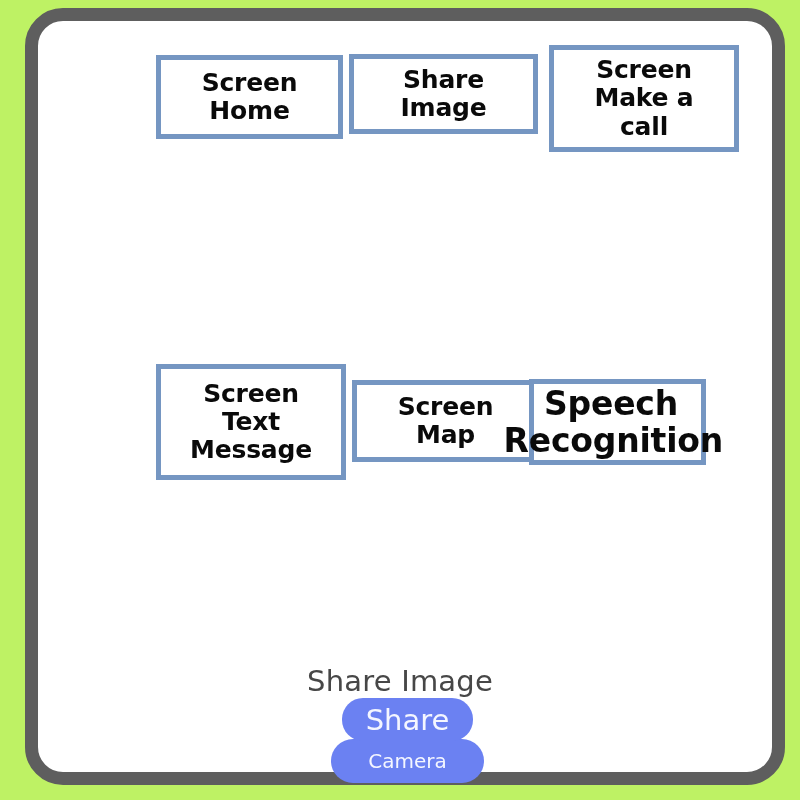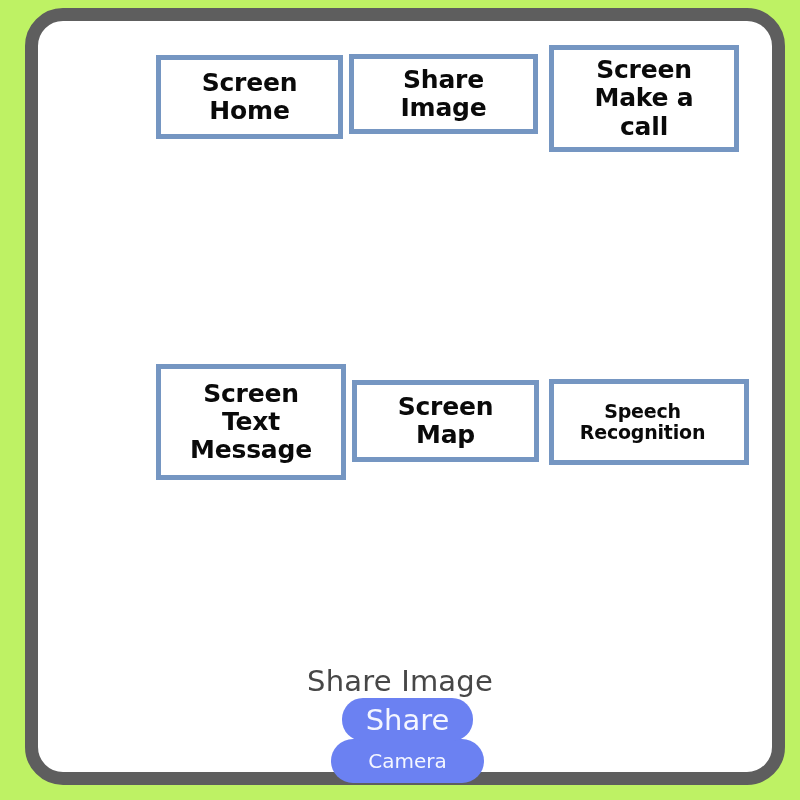--- a/index.html
+++ b/index.html
@@ -65,21 +65,21 @@
   }
 
   
   #node-screen-home      { left: 118px; top: 34px;  width: 187px; height: 84px;  font-size: 25px; z-index: 3; }
   #node-share-image      { left: 311px; top: 33px;  width: 189px; height: 80px;  font-size: 25px; z-index: 2; }
   #node-make-a-call      { left: 511px; top: 24px;  width: 190px; height: 107px; font-size: 25px; z-index: 4; }
 
   
   #node-text-message     { left: 118px; top: 343px; width: 190px; height: 116px; font-size: 25px; z-index: 4; }
   #node-screen-map       { left: 314px; top: 359px; width: 187px; height: 82px;  font-size: 25px; z-index: 2; }
-  #node-speech-recog     { left: 511px; top: 358px; width: 200px; height: 86px;  font-size: 19px; z-index: 3; }
+  #node-speech-recog     { left: 491px; top: 358px; width: 177px; height: 86px;  font-size: 33px; z-index: 3; }
 
   #node-speech-recog .node-label {
     width: 215px;
     margin-left: -13px;
   }
 
   
   .share-caption {
     position: absolute;
     left: 0;

